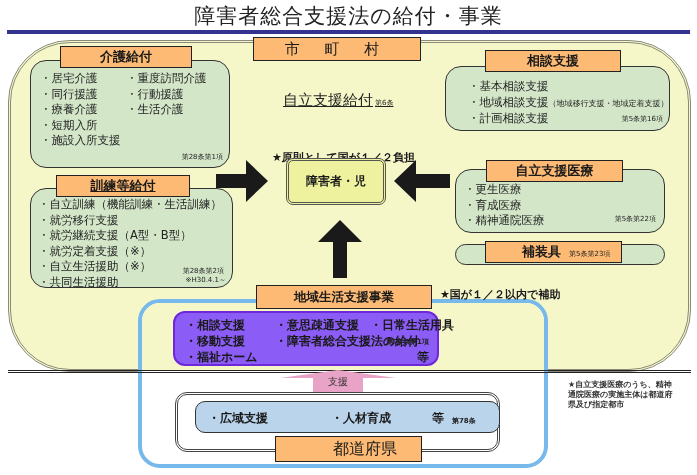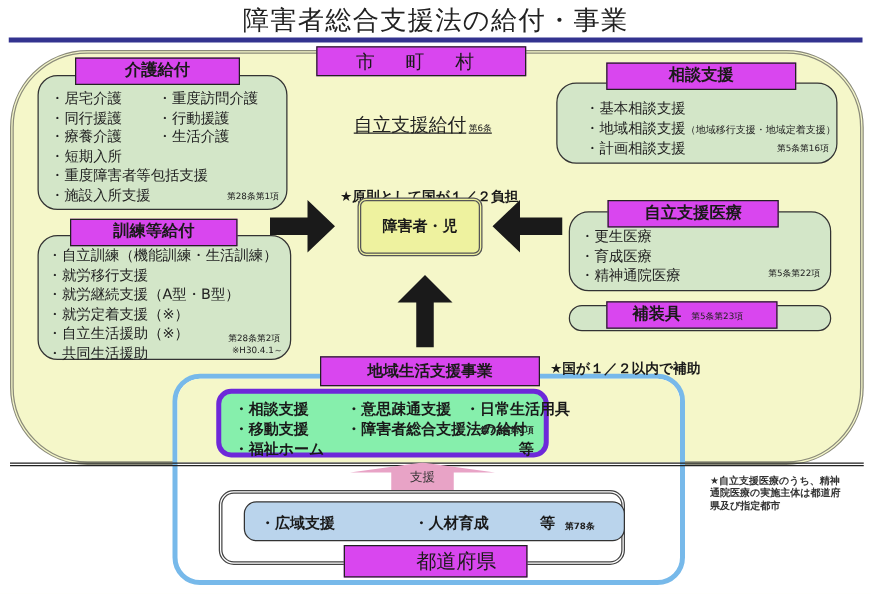--- a/index.html
+++ b/index.html
@@ -5,62 +5,62 @@
     * { box-sizing: border-box; margin: 0; padding: 0; }
     html, body { width: 697px; height: 475px; background: #ffffff; overflow: hidden; }
     body { position: relative; font-family: "DejaVu Sans", "Liberation Sans", sans-serif; color: #1a1a1a; }
 
     .title { position: absolute; left: 0; top: 2px; width: 697px; text-align: center; font-size: 21px; letter-spacing: 1px; color: #222; }
     .title-rule { position: absolute; left: 7px; top: 30px; width: 683px; height: 4px; background: #33338f; }
 
     
     .city-box { position: absolute; left: 8px; top: 40px; width: 683px; height: 332px; background: #f5f7c9;
       border: 3px double #8a8a7a; border-radius: 62px; }
-    .label-box { position: absolute; background: #d946ef; border: 1px solid #222; text-align: center; font-weight: bold; color: #1a1a1a; }
+    .label-box { position: absolute; background: #fdba74; border: 1px solid #222; text-align: center; font-weight: bold; color: #1a1a1a; }
     .city-label { left: 253px; top: 37px; width: 168px; height: 24px; font-size: 15px; font-weight: normal; letter-spacing: 10px; line-height: 22px; }
 
     .green-box { position: absolute; background: #d3e6c8; border: 1px solid #333; border-radius: 16px; font-size: 11.5px; color: #222; }
     .green-box .item { white-space: nowrap; line-height: 15.5px; }
     .law { position: absolute; font-size: 7px; color: #222; white-space: nowrap; }
 
     .kaigo { left: 30px; top: 60px; width: 200px; height: 108px; padding: 10px 0 0 9px; }
     .kaigo-label { left: 60px; top: 46px; width: 132px; height: 22px; font-size: 13px; line-height: 20px; }
     .row2 { display: flex; }
     .row2 span:first-child { width: 86px; }
 
     .kunren { left: 30px; top: 188px; width: 203px; height: 100px; padding: 8px 0 0 7px; }
-    .kunren-label { left: 56px; top: 175px; width: 134px; height: 22px; font-size: 13px; line-height: 20px; }
+    .kunren-label { left: 56px; top: 175px; width: 134px; height: 22px; font-size: 13px; line-height: 20px; text-decoration: underline; }
 
     .soudan { left: 445px; top: 66px; width: 225px; height: 65px; padding: 12px 0 0 22px; }
-    .soudan-label { left: 485px; top: 50px; width: 152px; height: 22px; font-size: 13px; line-height: 20px; text-align: center; }
+    .soudan-label { left: 485px; top: 50px; width: 136px; height: 22px; font-size: 13px; line-height: 20px; text-align: center; }
     .small-paren { font-size: 8px; }
 
     .iryo { left: 455px; top: 169px; width: 210px; height: 64px; padding: 12px 0 0 8px; }
     .iryo-label { left: 486px; top: 160px; width: 137px; height: 22px; font-size: 13px; line-height: 20px; }
 
     .sougu { left: 455px; top: 244px; width: 210px; height: 21px; }
-    .sougu-label { left: 485px; top: 241px; width: 137px; height: 22px; font-size: 13px; line-height: 20px; text-align: left; padding-left: 20px; }
+    .sougu-label { left: 485px; top: 241px; width: 137px; height: 22px; font-size: 13px; line-height: 20px; text-align: left; padding-left: 36px; }
     .sougu-label .law { position: static; font-weight: normal; margin-left: 8px; }
 
     .jiritsu-title { position: absolute; left: 283px; top: 91px; font-size: 15px; text-decoration: underline; color: #222; white-space: nowrap; }
     .jiritsu-title .law { position: static; margin-left: 2px; text-decoration: none; }
     .jiritsu-note { position: absolute; left: 272px; top: 111px; font-size: 11px; font-weight: bold; white-space: nowrap; margin-top: 39px; }
 
     .person-box { position: absolute; left: 286px; top: 158px; width: 100px; height: 47px; background: #eef29f;
       border: 3px double #555; border-radius: 7px; text-align: center; font-weight: bold; font-size: 12px; line-height: 40px; }
 
     .arrow { position: absolute; }
 
     
     .blue-outer { position: absolute; left: 138px; top: 299px; width: 410px; height: 169px; border: 4px solid #77b9ea; border-radius: 22px; background: #ffffff; }
     .blue-outer-fill { position: absolute; left: 142px; top: 303px; width: 402px; height: 67px; background: #f5f7c9; border-radius: 18px 18px 0 0; }
     .chiiki-label { left: 256px; top: 285px; width: 176px; height: 24px; font-size: 12.5px; line-height: 22px; }
     .kuni-note { position: absolute; left: 440px; top: 287px; font-size: 11px; font-weight: bold; white-space: nowrap; }
 
-    .blue-inner { position: absolute; left: 173px; top: 311px; width: 266px; height: 55px; background: #86efac; border: 4px solid #6d28d9; border-radius: 12px; font-weight: bold; font-size: 12px; }
+    .blue-inner { position: absolute; left: 173px; top: 311px; width: 266px; height: 55px; background: #8b5cf6; border: 2px solid #6d28d9; border-radius: 12px; font-weight: bold; font-size: 12px; }
     .blue-inner .r { position: absolute; white-space: nowrap; }
 
     .pink-arrow { position: absolute; left: 280px; top: 370px; }
     .pink-label { position: absolute; left: 328px; top: 375px; font-size: 10px; color: #333; }
 
     .pref-box { position: absolute; left: 175px; top: 392px; width: 257px; height: 60px; border: 3px double #444; border-radius: 12px; background: #fff; }
     .pref-inner { position: absolute; left: 195px; top: 401px; width: 305px; height: 32px; background: #bad4ec; border: 1px solid #333; border-radius: 10px; font-weight: bold; font-size: 12px; }
     .pref-inner .r { position: absolute; top: 8px; white-space: nowrap; }
     .pref-label { left: 275px; top: 436px; width: 147px; height: 26px; font-size: 16px; font-weight: normal; line-height: 24px; padding-left: 33px; }
 
@@ -89,21 +89,20 @@
     </div>
   <div class="row2 item">
       <span>・同行援護</span>
       <span>・行動援護</span>
     </div>
   <div class="row2 item">
       <span>・療養介護</span>
       <span>・生活介護</span>
     </div>
   <div class="item">・短期入所</div>
-  <div class="item">・重度障害者等包括支援</div>
   <div class="item">・施設入所支援</div>
   <div class="law" style="right:6px; bottom:5px;">第28条第1項</div>
 </div>
 <div class="label-box kaigo-label">介護給付</div>
 
 <div class="green-box kunren">
   <div class="item">・自立訓練（機能訓練・生活訓練）</div>
   <div class="item">・就労移行支援</div>
   <div class="item">・就労継続支援（A型・B型）</div>
   <div class="item">・就労定着支援（※）</div>

